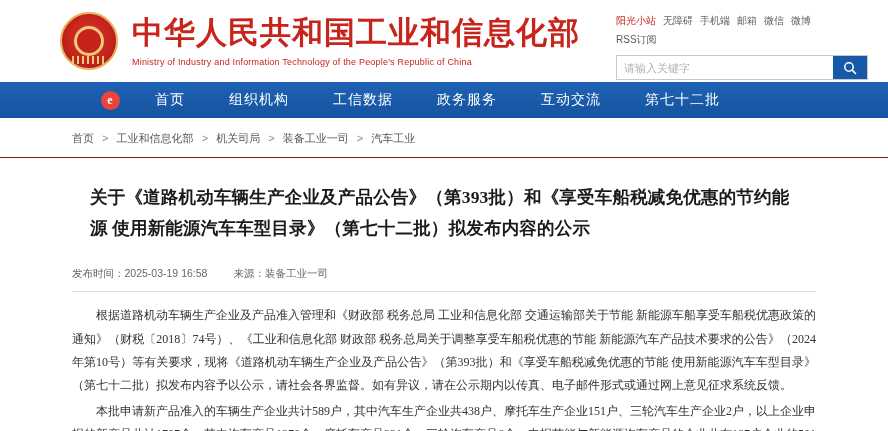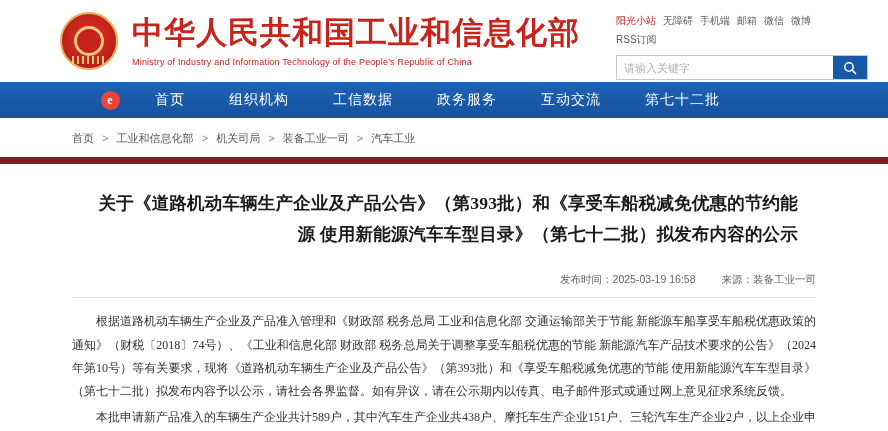--- a/index.html
+++ b/index.html
@@ -141,39 +141,39 @@
     font-weight: bold;
     display: flex; align-items: center; justify-content: center;
     font-family: "Liberation Serif", serif;
   }
 
   
   .breadcrumb {
     font-size: 11px;
     color: #555;
     padding: 13px 0 11px 72px;
-    border-bottom: 7px solid #7f1d1d;
+    border-bottom: 1px solid #7f1d1d;
   }
   .breadcrumb span { color: #555; }
   .breadcrumb .sep { margin: 0 5px; color: #888; }
 
   
   .article { padding: 0 72px; }
   .doc-title {
     font-family: "Liberation Serif", serif;
     font-size: 17.5px;
     font-weight: bold;
     color: #1a1a1a;
-    text-align: right;
+    text-align: left;
     line-height: 1.75;
     padding: 24px 18px 0 18px;
     letter-spacing: 0.2px;
   }
   .meta {
-    text-align: right;
+    text-align: left;
     font-size: 10.5px;
     color: #666;
     margin-top: 24px;
   }
   .meta .gap { display: inline-block; width: 26px; }
   .divider {
     height: 1px;
     background: #e0e0e0;
     margin: 10px 0 0 0;
   }

